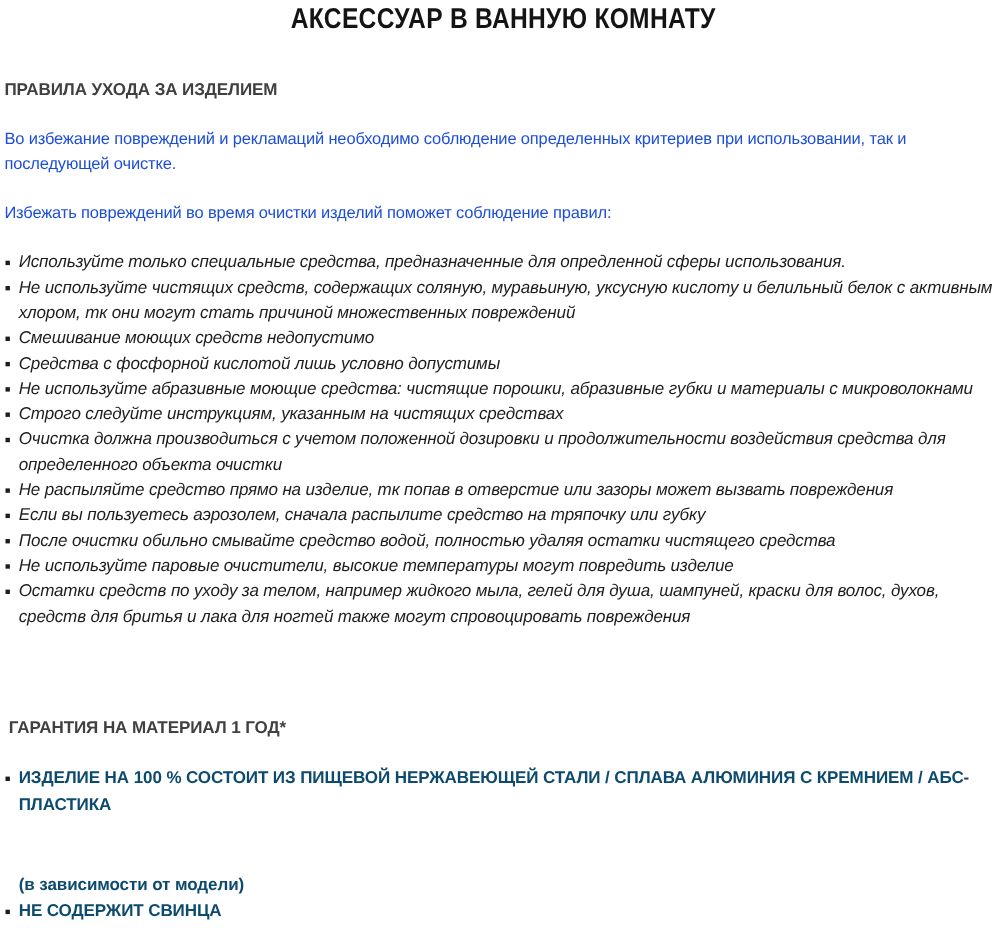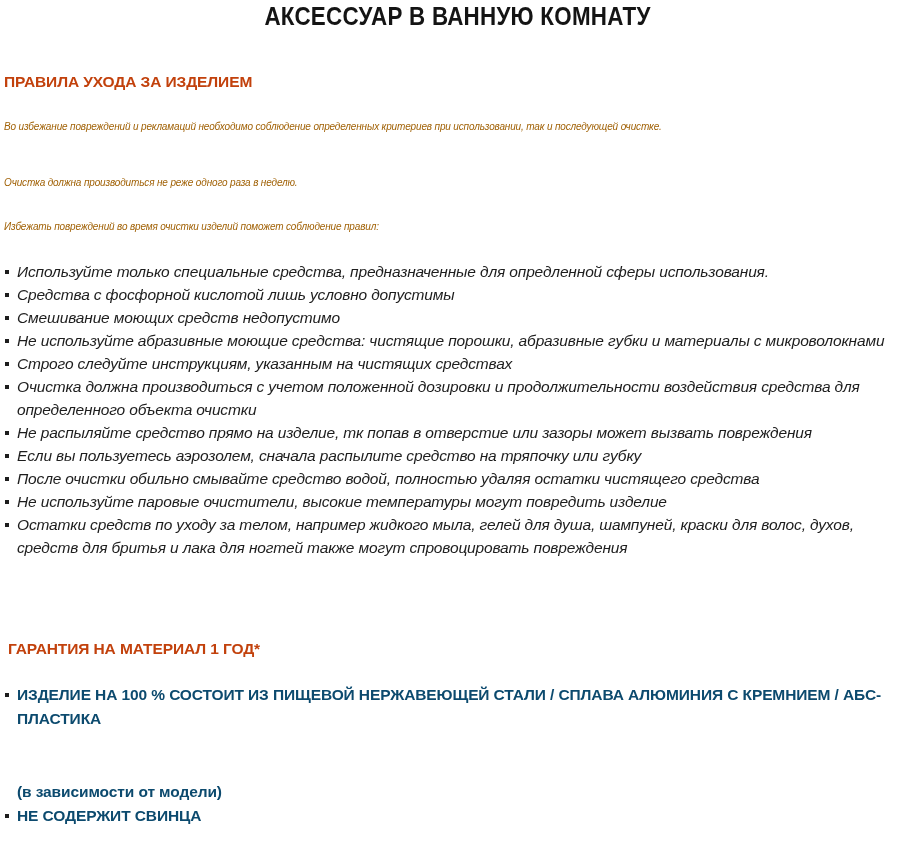--- a/index.html
+++ b/index.html
@@ -31,32 +31,31 @@
     color: #141414;
     letter-spacing: 0.3px;
     transform: scaleX(0.86);
     transform-origin: 50% 50%;
     white-space: nowrap;
   }
   .section-heading {
     margin: 0;
     font-size: 15.5px;
     font-weight: bold;
-    color: #c2410c;
+    color: #404040;
     letter-spacing: -0.1px;
   }
   .care-heading { margin-top: 41px; }
   .paragraph {
     margin: 0;
-    font-size: 10px;
+    font-size: 15px;
     line-height: 22.5px;
     letter-spacing: -0.15px;
-    color: #a16207;
+    color: #1d4ed8;
     max-width: 907px;
-    font-style: italic;
   }
   .p1 { margin-top: 25px; }
   .p2 { margin-top: 33px; }
   .p3 { margin-top: 22px; }
   .rules-list {
     margin-top: 21px;
   }
   .rule-item {
     display: flex;
     align-items: flex-start;
@@ -101,37 +100,40 @@
 <body>
 
 <div class="page">
 
   <h1 class="doc-title">АКСЕССУАР В ВАННУЮ КОМНАТУ</h1>
 
   <h2 class="section-heading care-heading">ПРАВИЛА УХОДА ЗА ИЗДЕЛИЕМ</h2>
 
   <p class="paragraph p1">Во избежание повреждений и рекламаций необходимо соблюдение определенных критериев при использовании, так и последующей очистке.</p>
 
-  <p class="paragraph p2">Очистка должна производиться не реже одного раза в неделю.</p>
 
   <p class="paragraph p3">Избежать повреждений во время очистки изделий поможет соблюдение правил:</p>
 
   <div class="rules-list">
 
   <div class="rule-item">
       <span class="bullet-dot"></span>
       <span class="rule-text">Используйте только специальные средства, предназначенные для опредленной сферы использования.</span>
     </div>
       <div class="rule-item">
       <span class="bullet-dot"></span>
-      <span class="rule-text">Средства с фосфорной кислотой лишь условно допустимы</span>
+      <span class="rule-text">Не используйте чистящих средств, содержащих соляную, муравьиную, уксусную кислоту и белильный белок с активным хлором, тк они могут стать причиной множественных повреждений</span>
     </div>
       <div class="rule-item">
       <span class="bullet-dot"></span>
       <span class="rule-text">Смешивание моющих средств недопустимо</span>
+    </div>
+      <div class="rule-item">
+      <span class="bullet-dot"></span>
+      <span class="rule-text">Средства с фосфорной кислотой лишь условно допустимы</span>
     </div>
       <div class="rule-item">
       <span class="bullet-dot"></span>
       <span class="rule-text">Не используйте абразивные моющие средства: чистящие порошки, абразивные губки и материалы с микроволокнами</span>
     </div>
       <div class="rule-item">
       <span class="bullet-dot"></span>
       <span class="rule-text">Строго следуйте инструкциям, указанным на чистящих средствах</span>
     </div>
       <div class="rule-item">

